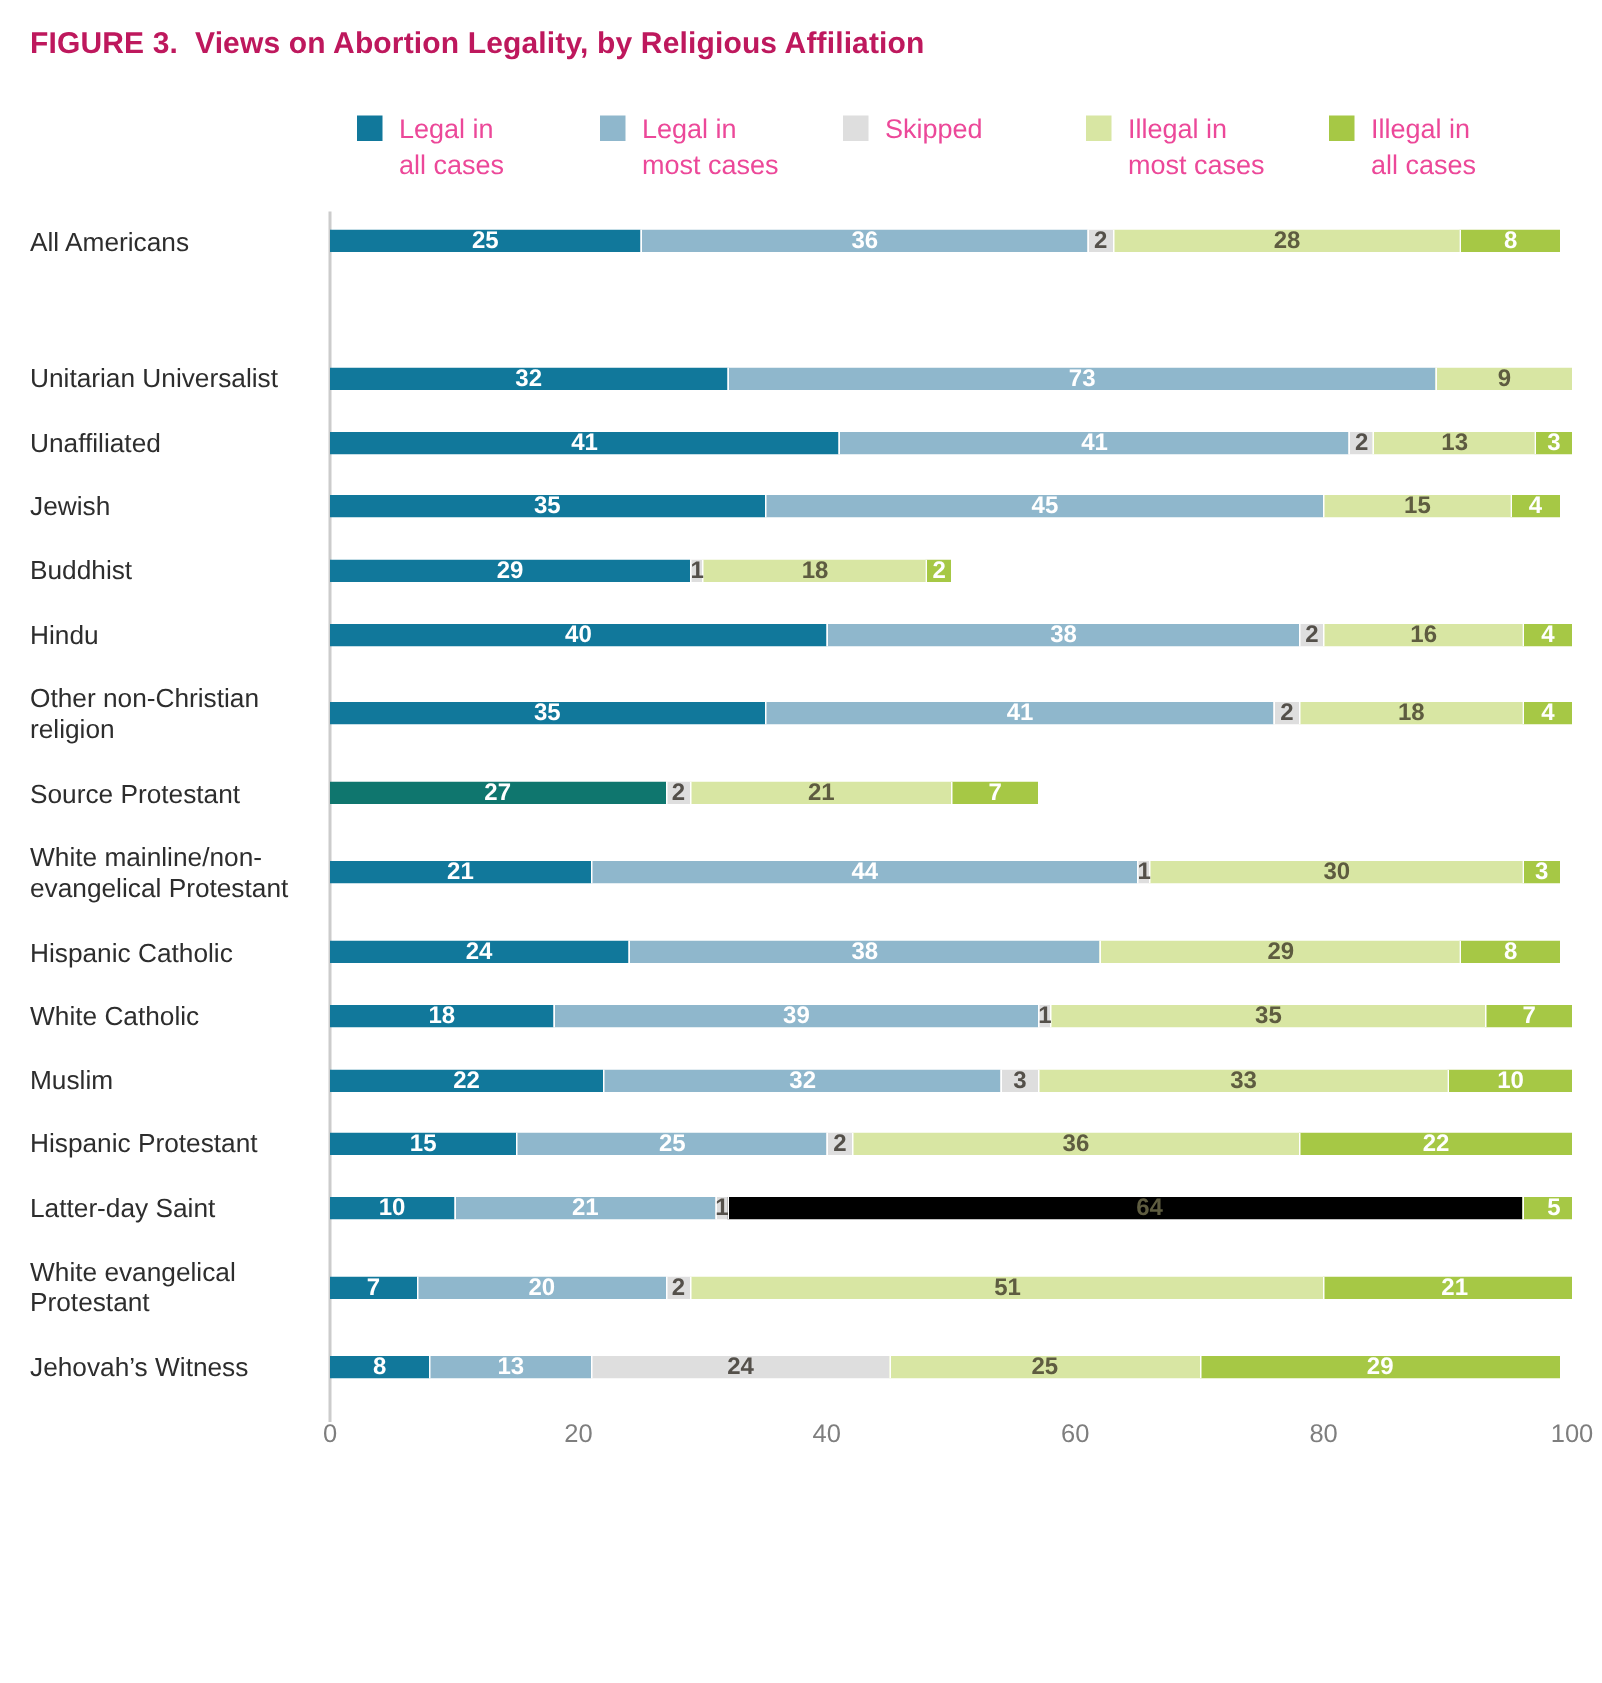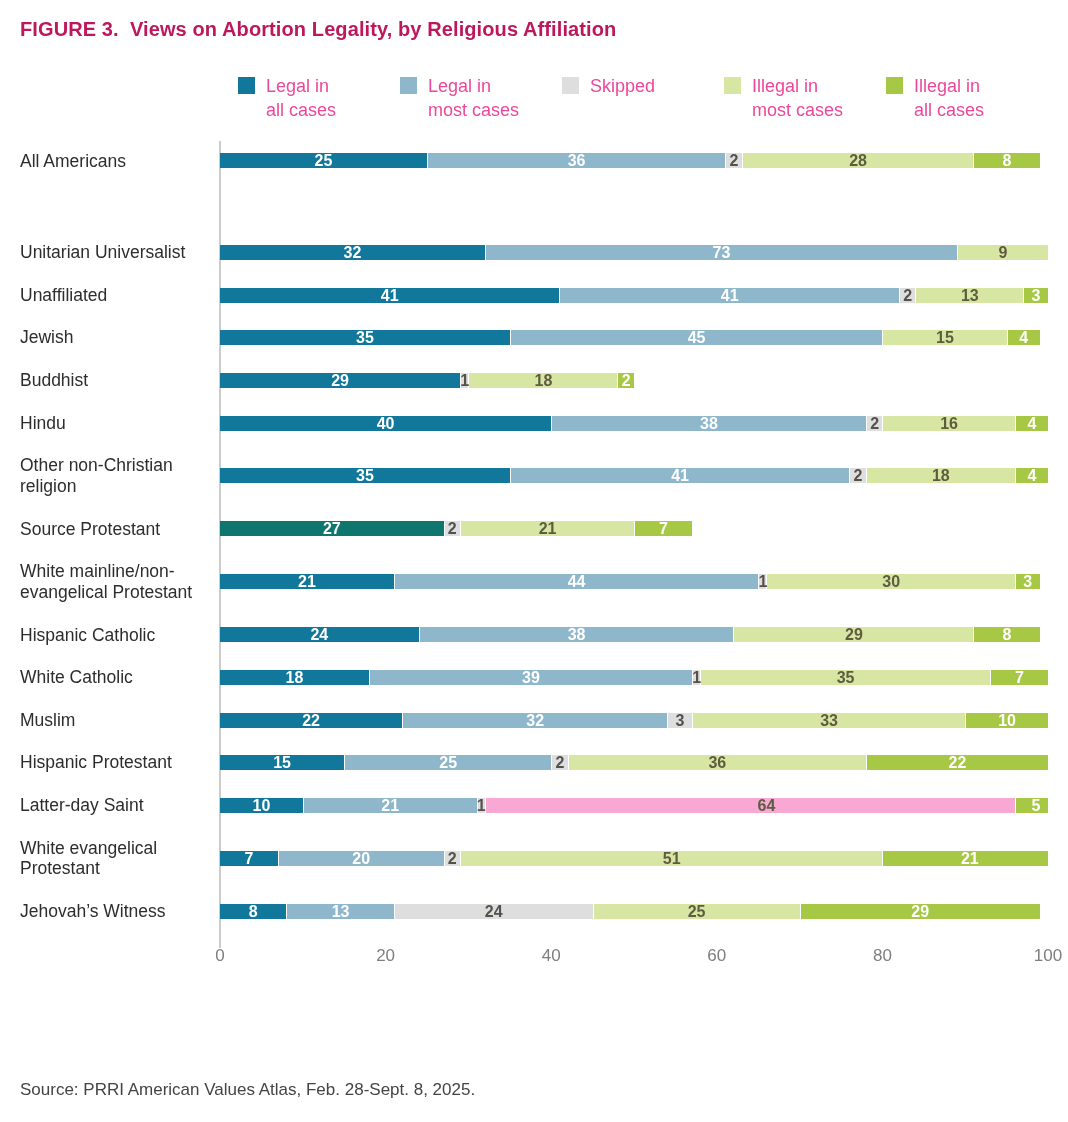--- a/index.html
+++ b/index.html
@@ -420,21 +420,21 @@
           <div class="bar-track">
             <div class="bar-seg" style="width: 10%; background: rgb(17, 120, 155);">
               <span class="val" style="color: rgb(255, 255, 255);">10</span>
             </div>
             <div class="bar-seg" style="width: 21%; background: rgb(143, 183, 204);">
               <span class="val" style="color: rgb(255, 255, 255);">21</span>
             </div>
             <div class="bar-seg" style="width: 1%; background: rgb(222, 222, 222);">
               <span class="val" style="color: rgb(84, 80, 74);">1</span>
             </div>
-            <div class="bar-seg" style="width: 64%; background: #f9a8d4; padding-left: 32px;">
+            <div class="bar-seg" style="width: 64%; background: #000000; padding-left: 32px;">
               <span class="val" style="color: rgb(94, 92, 64);">64</span>
             </div>
             <div class="bar-seg" style="width: 5%; background: rgb(166, 200, 69);">
               <span class="val" style="color: rgb(255, 255, 255);">5</span>
             </div>
           </div>
         </div>
         <div class="bar-row">
           <div class="row-label">White evangelical
 Protestant</div>
@@ -480,15 +480,14 @@
     <div class="x-axis">
         <span class="x-tick" style="left: 0%;">0</span>
         <span class="x-tick" style="left: 20%;">20</span>
         <span class="x-tick" style="left: 40%;">40</span>
         <span class="x-tick" style="left: 60%;">60</span>
         <span class="x-tick" style="left: 80%;">80</span>
         <span class="x-tick" style="left: 100%;">100</span>
       </div>
   </div>
 
-  <div class="fig-source">Source: PRRI American Values Atlas, Feb. 28-Sept. 8, 2025.</div>
 
 </div>
 
 </body></html>

